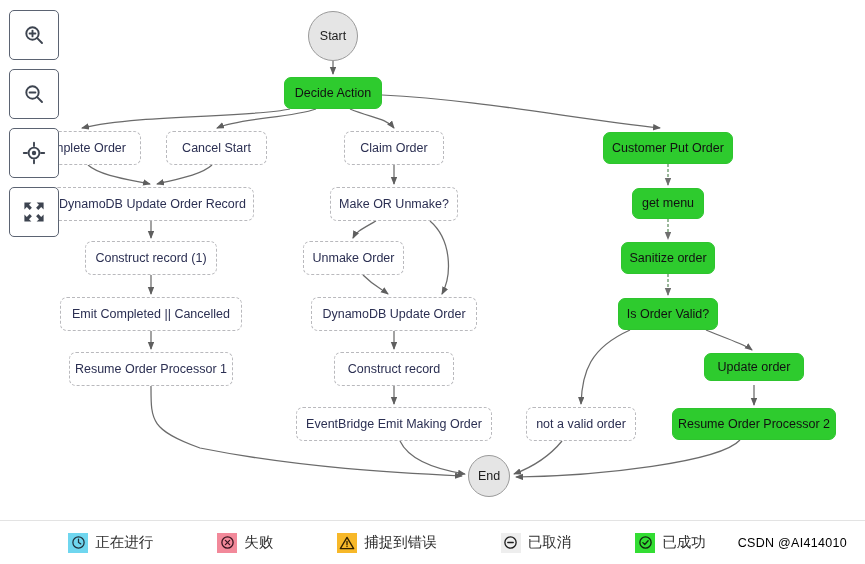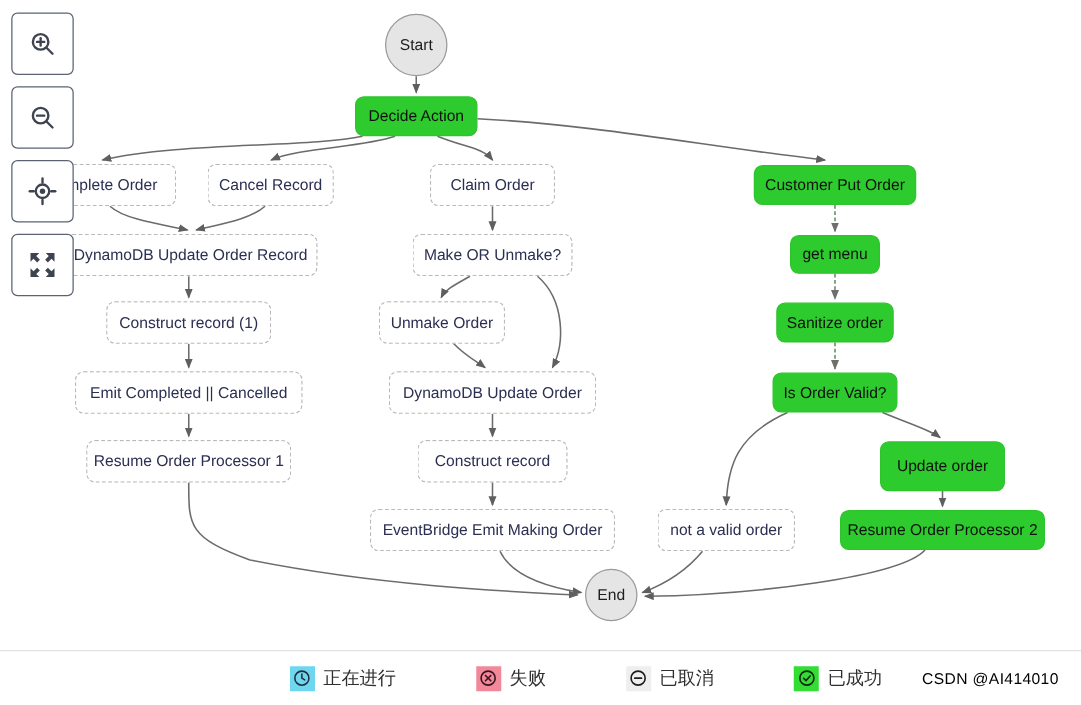--- a/index.html
+++ b/index.html
@@ -144,21 +144,21 @@
       <div class="node terminal" style="left: 308px; top: 11px; width: 50px; height: 50px;">
         <span>Start</span>
       </div>
       <div class="node green" style="left: 284px; top: 77px; width: 98px; height: 32px;">
         <span>Decide Action</span>
       </div>
       <div class="node dashed" style="left: 22px; top: 131px; width: 119px; height: 34px;">
         <span>Complete Order</span>
       </div>
       <div class="node dashed" style="left: 166px; top: 131px; width: 101px; height: 34px;">
-        <span>Cancel Record</span>
+        <span>Cancel Start</span>
       </div>
       <div class="node dashed" style="left: 344px; top: 131px; width: 100px; height: 34px;">
         <span>Claim Order</span>
       </div>
       <div class="node green" style="left: 603px; top: 132px; width: 130px; height: 32px;">
         <span>Customer Put Order</span>
       </div>
       <div class="node dashed" style="left: 51px; top: 187px; width: 203px; height: 34px;">
         <span>DynamoDB Update Order Record</span>
       </div>
@@ -185,21 +185,21 @@
       </div>
       <div class="node green" style="left: 618px; top: 298px; width: 100px; height: 32px;">
         <span>Is Order Valid?</span>
       </div>
       <div class="node dashed" style="left: 69px; top: 352px; width: 164px; height: 34px;">
         <span>Resume Order Processor 1</span>
       </div>
       <div class="node dashed" style="left: 334px; top: 352px; width: 120px; height: 34px;">
         <span>Construct record</span>
       </div>
-      <div class="node green" style="left: 704px; top: 353px; width: 100px; height: 40px;">
+      <div class="node green" style="left: 704px; top: 353px; width: 100px; height: 28px;">
         <span>Update order</span>
       </div>
       <div class="node dashed" style="left: 296px; top: 407px; width: 196px; height: 34px; justify-content: center;">
         <span>EventBridge Emit Making Order</span>
       </div>
       <div class="node dashed" style="left: 526px; top: 407px; width: 110px; height: 34px;">
         <span>not a valid order</span>
       </div>
       <div class="node green" style="left: 672px; top: 408px; width: 164px; height: 32px;">
         <span>Resume Order Processor 2</span>
@@ -271,20 +271,30 @@
     <span class="legend-chip chip-failed">
       <svg width="15" height="15" viewBox="0 0 24 24" fill="none" stroke="#3a1520" stroke-width="2.1" stroke-linecap="round">
         <circle cx="12" cy="12" r="9"></circle>
         <line x1="8.6" y1="8.6" x2="15.4" y2="15.4"></line>
         <line x1="15.4" y1="8.6" x2="8.6" y2="15.4"></line>
       </svg>
     </span>
     <span class="legend-label">失败</span>
   </div>
 
+  <div class="legend-item">
+    <span class="legend-chip chip-caught">
+      <svg width="16" height="16" viewBox="0 0 24 24" fill="none" stroke="#332200" stroke-width="2" stroke-linejoin="round" stroke-linecap="round">
+        <path d="M12 3.6 L22 20.4 L2 20.4 Z"></path>
+        <line x1="12" y1="9.6" x2="12" y2="14.6"></line>
+        <line x1="12" y1="17.2" x2="12" y2="17.4"></line>
+      </svg>
+    </span>
+    <span class="legend-label">捕捉到错误</span>
+  </div>
 
   <div class="legend-item">
     <span class="legend-chip chip-cancelled">
       <svg width="15" height="15" viewBox="0 0 24 24" fill="none" stroke="#1d1d1d" stroke-width="2.1" stroke-linecap="round">
         <circle cx="12" cy="12" r="9"></circle>
         <line x1="7.6" y1="12" x2="16.4" y2="12"></line>
       </svg>
     </span>
     <span class="legend-label">已取消</span>
   </div>

